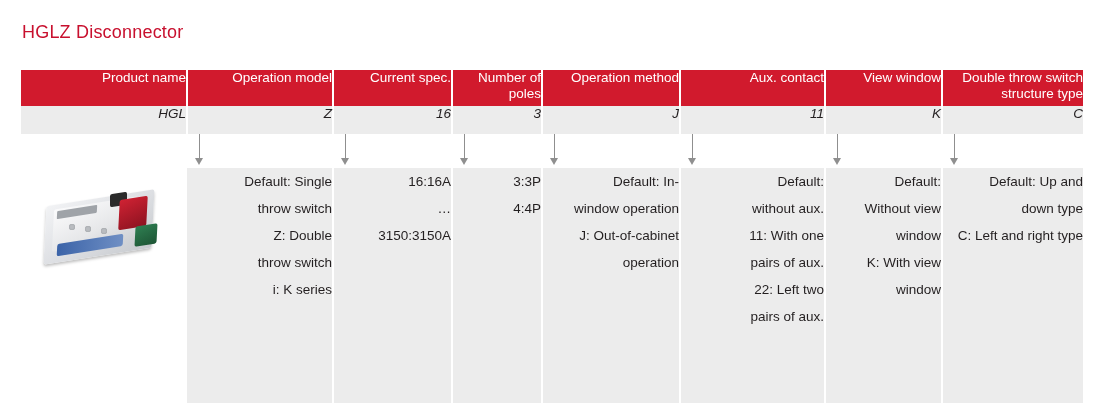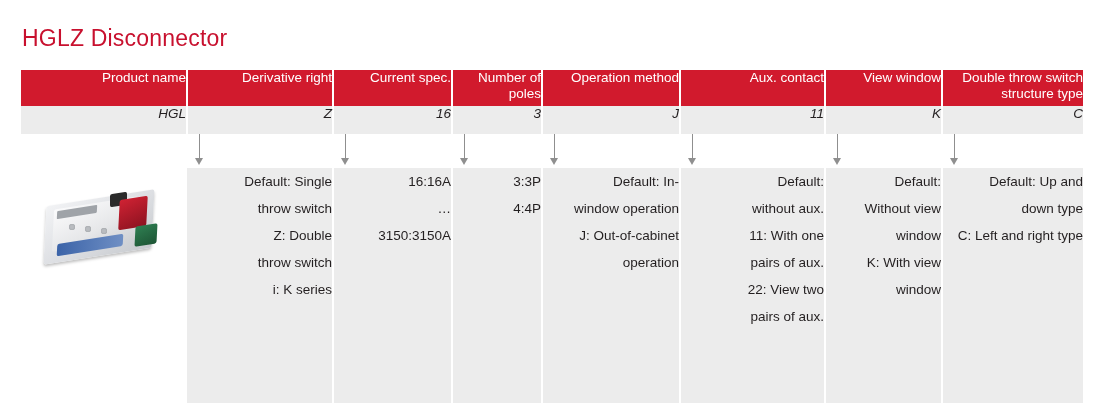--- a/index.html
+++ b/index.html
@@ -11,21 +11,21 @@
     width: 1102px;
     height: 403px;
     font-family: "Liberation Sans", sans-serif;
     overflow: hidden;
     position: relative;
   }
   .page-title {
     position: absolute;
     left: 22px;
     top: 10px;
-    font-size: 23px;
+    font-size: 18px;
     color: #c8102e;
     font-weight: normal;
     letter-spacing: 0.2px;
   }
   .spec-table {
     position: absolute;
     left: 21px;
     top: 70px;
     width: 1062px;
     border-collapse: collapse;
@@ -216,21 +216,21 @@
     <col style="width:90px">
     <col style="width:138px">
     <col style="width:145px">
     <col style="width:117px">
     <col style="width:141px">
   </colgroup>
 
   <tbody>
       <tr>
     <td class="hdr-cell">Product name</td>
-    <td class="hdr-cell">Derivative right</td>
+    <td class="hdr-cell">Operation model</td>
     <td class="hdr-cell">Current spec.</td>
     <td class="hdr-cell">Number of poles</td>
     <td class="hdr-cell">Operation method</td>
     <td class="hdr-cell">Aux. contact</td>
     <td class="hdr-cell">View window</td>
     <td class="hdr-cell">Double throw switch structure type</td>
   </tr>
 
   <tr>
     <td class="code-cell">HGL</td>
@@ -329,21 +329,21 @@
       <span class="line">window operation</span>
       <span class="line">J: Out-of-cabinet</span>
       <span class="line">operation</span>
     </td>
 
     <td class="desc-cell">
       <span class="line">Default:</span>
       <span class="line">without aux.</span>
       <span class="line">11: With one</span>
       <span class="line">pairs of aux.</span>
-      <span class="line">22: View two</span>
+      <span class="line">22: Left two</span>
       <span class="line">pairs of aux.</span>
     </td>
 
     <td class="desc-cell">
       <span class="line">Default:</span>
       <span class="line">Without view</span>
       <span class="line">window</span>
       <span class="line">K: With view</span>
       <span class="line">window</span>
     </td>

